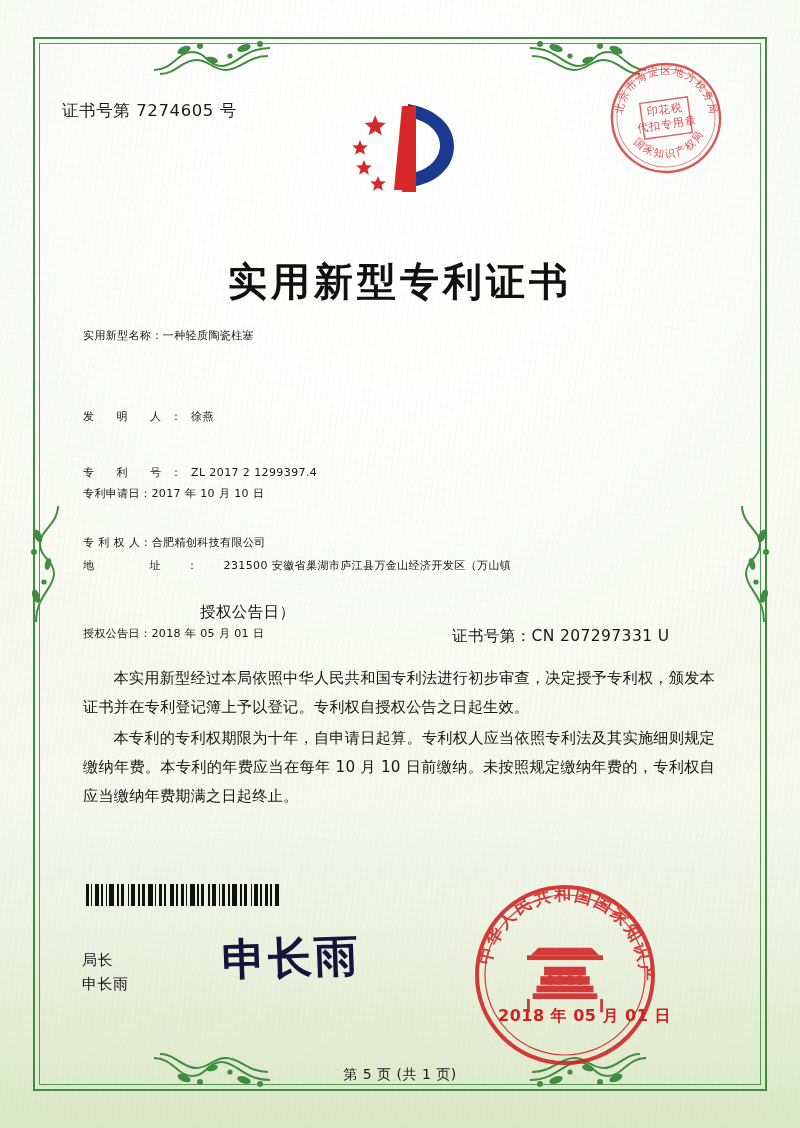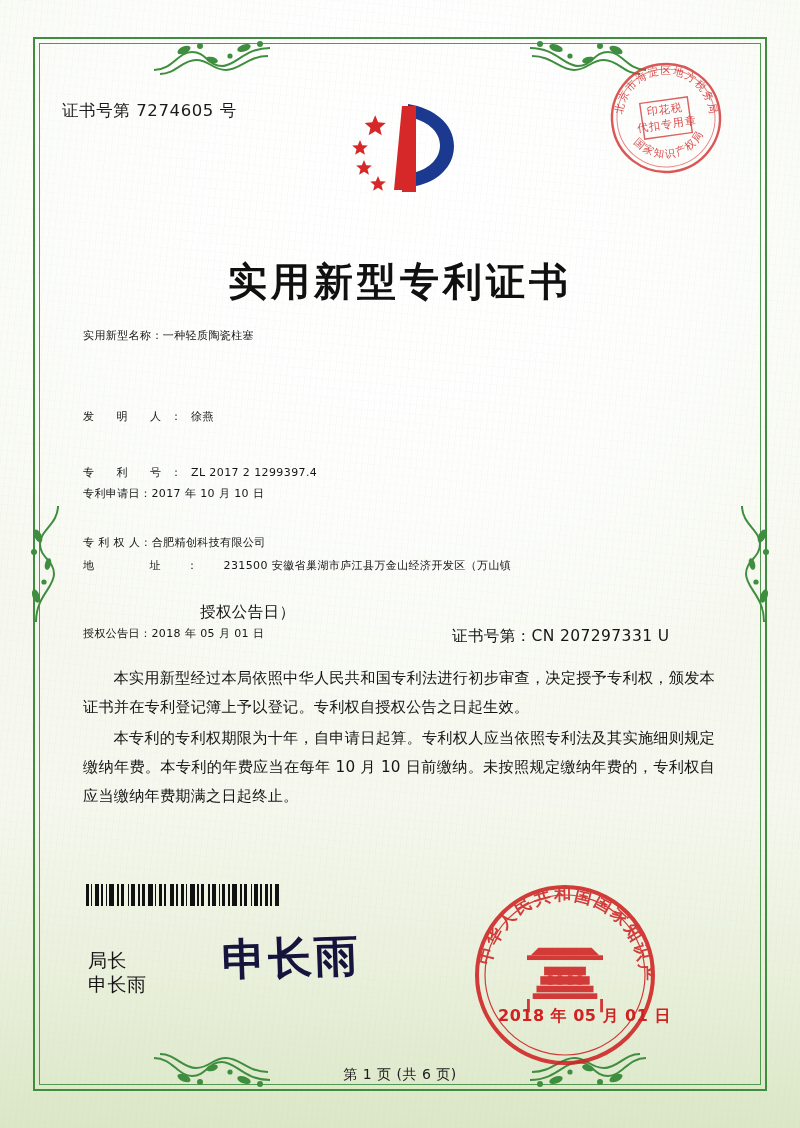--- a/index.html
+++ b/index.html
@@ -172,22 +172,22 @@
   }
   #barcode i {
     display: block;
     background: #111;
     height: 100%;
   }
 
   
   #director-label {
     position: absolute;
-    left: 88px; top: 948px;
-    font-size: 19px;
+    left: 82px; top: 948px;
+    font-size: 15px;
     color: #141414;
     line-height: 24px;
     letter-spacing: 0.5px;
   }
   #signature {
     position: absolute;
     left: 222px; top: 928px;
     width: 190px; height: 66px;
     font-family: "DejaVu Serif", serif;
     font-size: 44px;
@@ -520,15 +520,15 @@
         <text font-size="17" fill="#cf2222" font-family="DejaVu Sans, sans-serif" letter-spacing="2.5" font-weight="bold">
           <textPath href="#sealArcTop" startOffset="4%">中华人民共和国国家知识产权局</textPath>
         </text>
 
         <polygon points="95,158 99,168 110,168 101,175 104,186 95,179 86,186 89,175 80,168 91,168" fill="#cf2222" opacity="0"></polygon>
       </g>
     </svg>
   </div>
   <div id="seal-date">2018 年 05 月 01 日</div>
 
-  <div id="page-footer">第 1 页 (共 6 页)</div>
+  <div id="page-footer">第 5 页 (共 1 页)</div>
 
 </div>
 
 </body></html>

